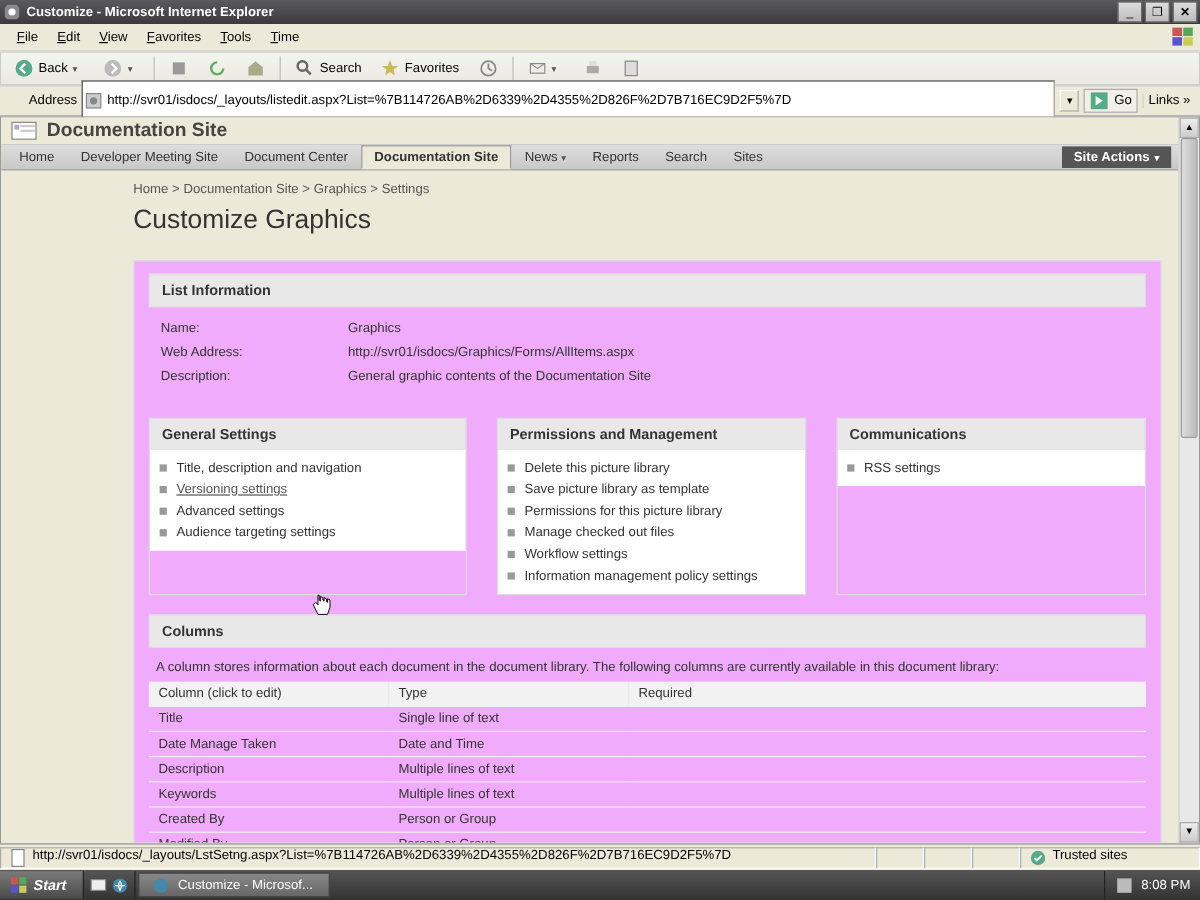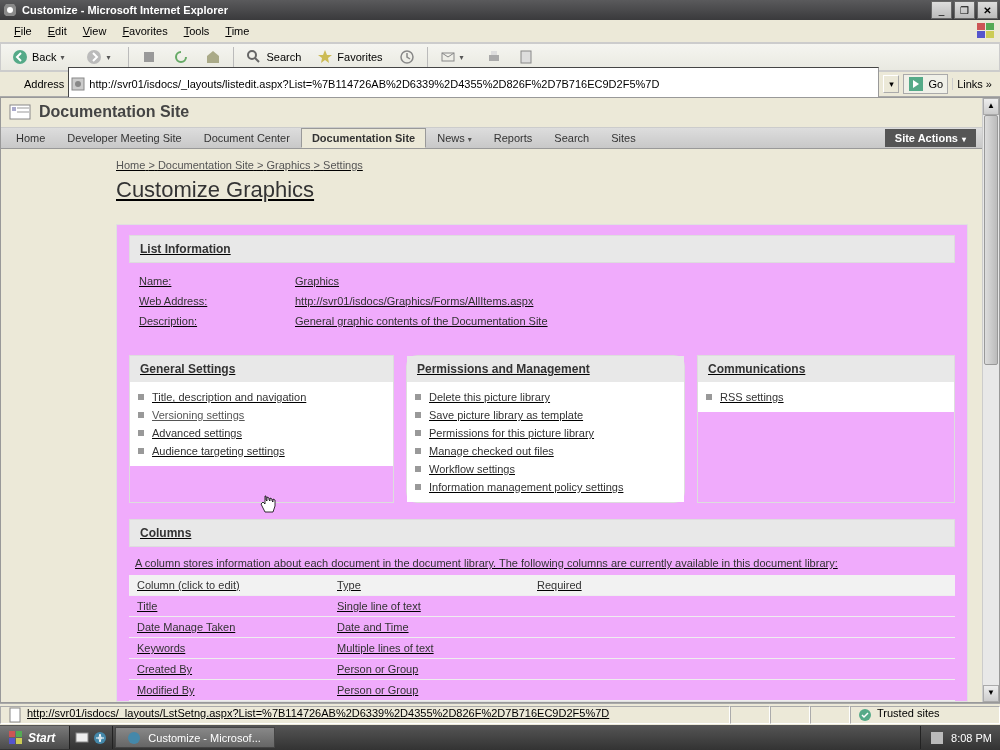--- a/index.html
+++ b/index.html
@@ -50,41 +50,41 @@
 
 .sitetabs { height: 22px; background: linear-gradient(to bottom, #ddd, #c8c8c8); display: flex; align-items: flex-end; padding: 0 4px; border-bottom: 1px solid #999; position: relative; }
 .stab { padding: 3px 10px; font-size: 11px; color: #333; border: 1px solid transparent; margin-right: 0; }
 .stab.active { background: #ece9d8; border: 1px solid #999; border-bottom: 1px solid #ece9d8; font-weight: bold; }
 .siteactions { position: absolute; right: 6px; top: 1px; background: #555; color: #fff; padding: 3px 10px; font-size: 11px; font-weight: bold; }
 .siteactions .caret { font-size: 8px; margin-left: 4px; }
 
 
 .spbody { flex: 1; display: flex; background: #ece9d8; }
 .leftgap { width: 153px; background: #ece9d8; }
-.main { flex: 1; background: #ece9d8; padding: 8px 14px 0 0; text-decoration: underline; }
+.main { flex: 1; background: #ece9d8; padding: 8px 14px 0 0; }
 
 
 .breadcrumb { font-size: 11px; color: #555; padding: 2px 0 6px 0; }
 .breadcrumb a { color: #555; text-decoration: none; }
 .pageheading { font-size: 22px; color: #333; padding-bottom: 21px; }
 
 
 .panel { background: #f0abfc; border: 1px solid #e0e0e0; padding: 10px 0 0 0; }
 .section { margin: 0 12px 16px 12px; }
 .sectionhead { background: #e8e8e8; padding: 6px 10px; font-weight: bold; font-size: 12px; color: #333; border: 1px solid #ddd; }
 .infoblock { padding: 8px 10px; }
 .inforow { display: flex; padding: 4px 0; }
 .inforow .klabel { width: 156px; color: #333; }
 .inforow .kval { color: #333; }
 
 
-.settingsrow { display: flex; gap: 12px; margin: 0 12px 16px 12px; }
+.settingsrow { display: flex; gap: 25px; margin: 0 12px 16px 12px; }
 .colbox { border: 1px solid #ddd; }
 .colbox.c1 { width: 265px; }
-.colbox.c2 { width: 279px; border-radius: 11px; }
+.colbox.c2 { width: 258px; }
 .colbox.c3 { width: 258px; }
 .colhead { background: #e8e8e8; padding: 6px 10px; font-weight: bold; font-size: 12px; color: #333; }
 .colbody { padding: 6px 8px; background: #fff; }
 .setlink { display: flex; align-items: center; padding: 3px 0; font-size: 11px; color: #333; }
 .setlink .bullet { width: 6px; height: 6px; background: #999; margin-right: 8px; }
 .setlink a { color: #333; text-decoration: none; }
 .setlink.underl a { text-decoration: underline; color: #555; }
 
 
 .cursor { position: absolute; width: 18px; height: 20px; pointer-events: none; left: 258px; top: 396px; z-index: 100; }
@@ -377,20 +377,25 @@
                   <td><a href="#" style="color:#333;text-decoration:none;">Title</a></td>
                   <td>Single line of text</td>
                   <td></td>
                 </tr>
               <tr>
                   <td><a href="#" style="color:#333;text-decoration:none;">Date Manage Taken</a></td>
                   <td>Date and Time</td>
                   <td></td>
                 </tr>
               <tr>
+                  <td><a href="#" style="color:#333;text-decoration:none;">Description</a></td>
+                  <td>Multiple lines of text</td>
+                  <td></td>
+                </tr>
+              <tr>
                   <td><a href="#" style="color:#333;text-decoration:none;">Keywords</a></td>
                   <td>Multiple lines of text</td>
                   <td></td>
                 </tr>
               <tr>
                   <td><a href="#" style="color:#333;text-decoration:none;">Created By</a></td>
                   <td>Person or Group</td>
                   <td></td>
                 </tr>
               <tr>

